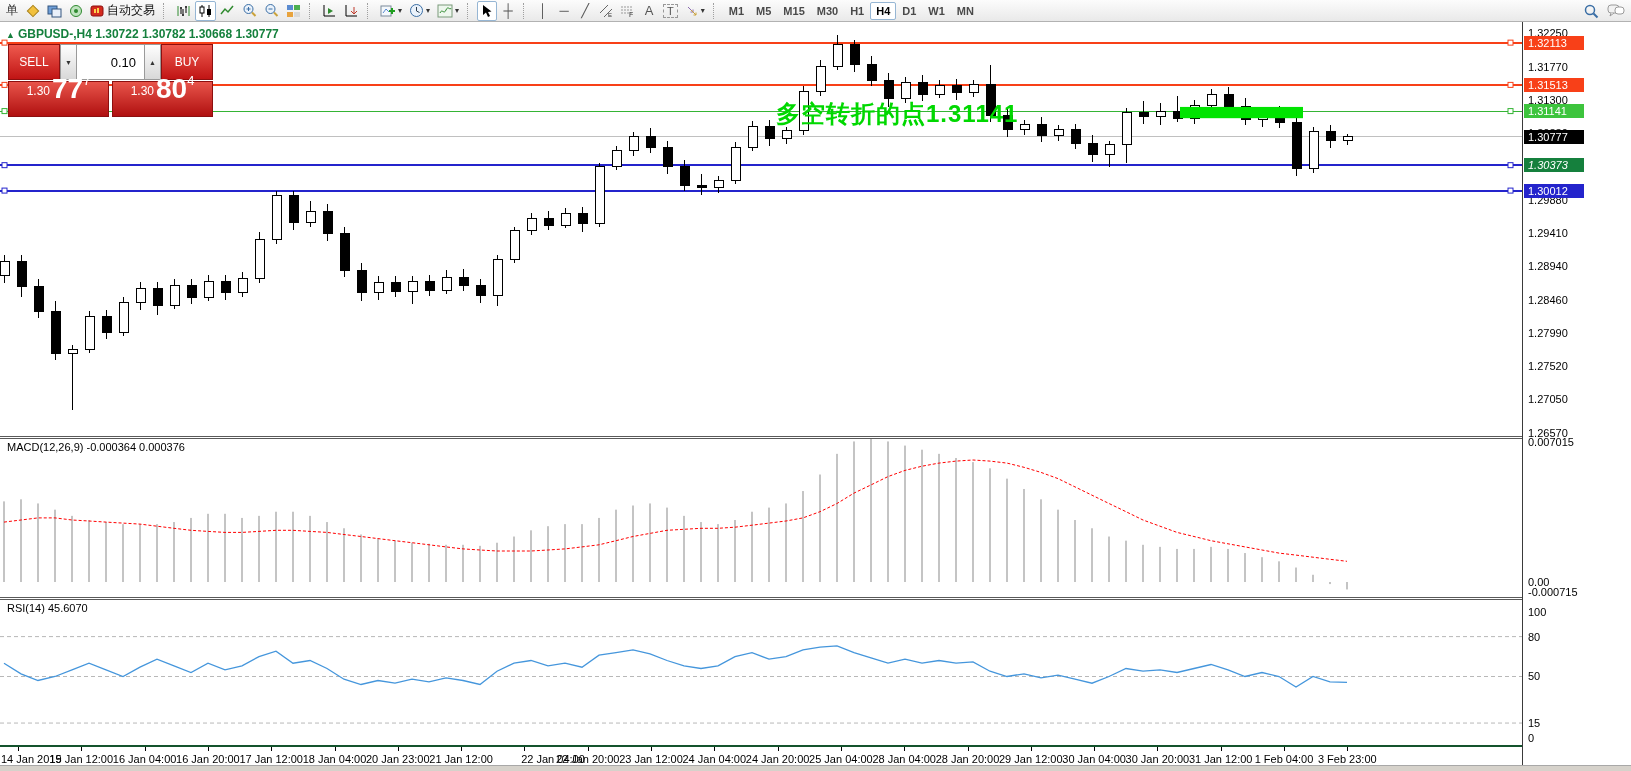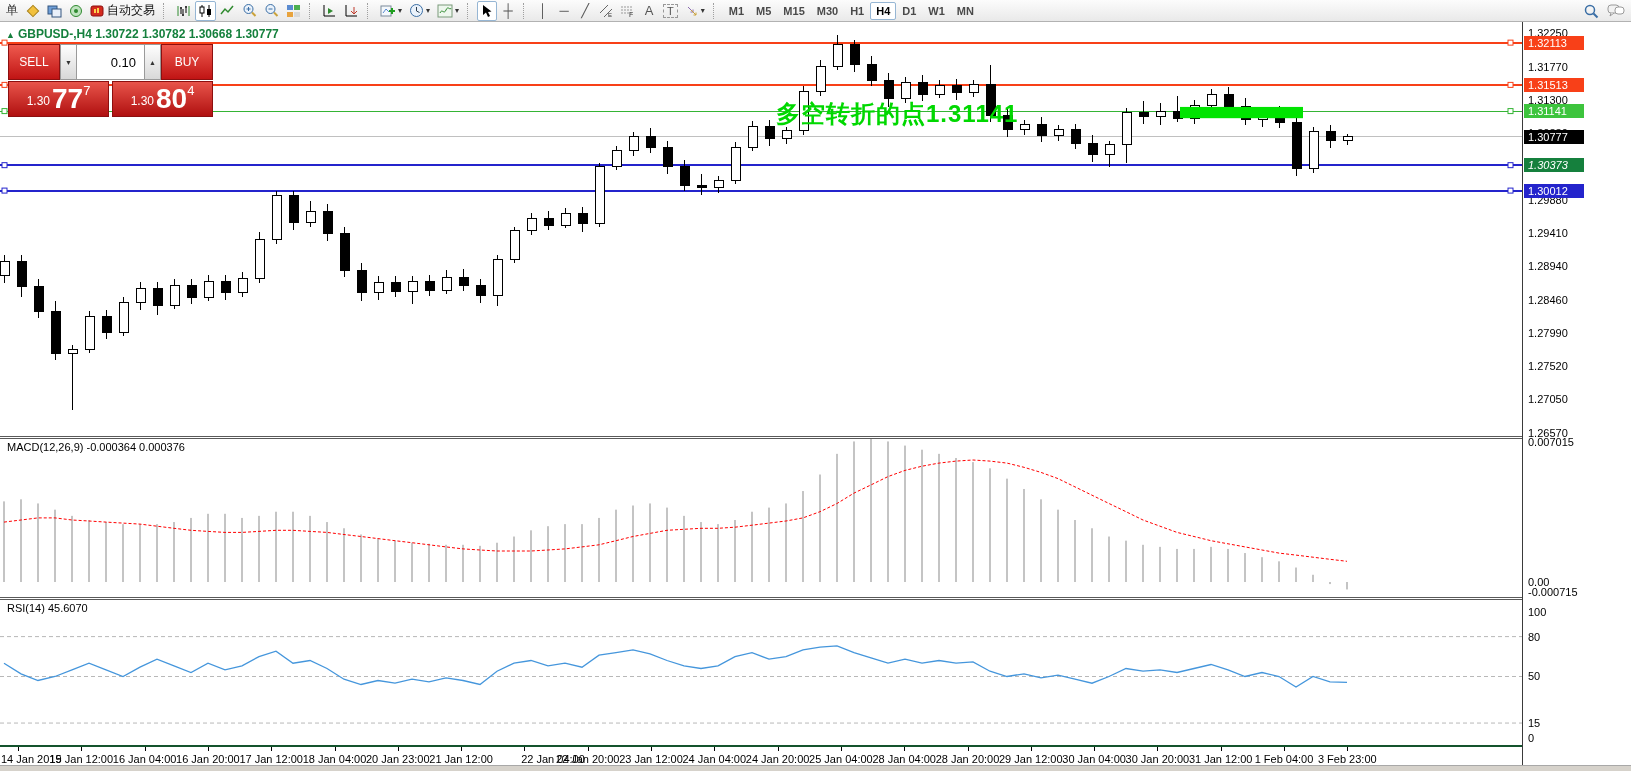--- a/index.html
+++ b/index.html
@@ -32,21 +32,21 @@
   .t-label{position:absolute;top:6px;font-size:11px;color:#000;white-space:nowrap;transform:translateX(-50%);}
   .t-label.first{transform:none;}
   #bottom-strip{position:absolute;left:0;top:765px;width:100%;height:6px;background:#d6d2cb;border-top:1px solid #a8a8a8;box-sizing:border-box;}
   
   #trade-panel{position:absolute;left:8px;top:44px;width:205px;z-index:6;}
   .tp-row1{display:flex;height:36px;}
   .btn-trade{width:52px;background:linear-gradient(#ef5a4e,#c01414);color:#fff;font-size:12px;display:flex;align-items:center;justify-content:center;border:1px solid #8d0f0f;box-sizing:border-box;}
   .spin{width:17px;background:linear-gradient(#fefefe,#d8d8d8);border:1px solid #9a9a9a;font-size:7px;display:flex;align-items:center;justify-content:center;color:#333;box-sizing:border-box;}
   .vol{width:67px;border:1px solid #9a9a9a;border-left:none;border-right:none;font-size:13px;display:flex;align-items:center;justify-content:flex-end;padding-right:8px;background:#fff;box-sizing:border-box;color:#000;}
   .tp-row2{display:flex;margin-top:1px;height:36px;gap:3px;}
-  .price-box{flex:1;background:linear-gradient(#e8544a,#b01010);color:#fff;display:flex;align-items:flex-end;justify-content:center;padding-bottom:4px;border:1px solid #8d0f0f;box-sizing:border-box;}
+  .price-box{flex:1;background:linear-gradient(#e8544a,#b01010);color:#fff;display:flex;align-items:flex-end;justify-content:center;padding-bottom:14px;border:1px solid #8d0f0f;box-sizing:border-box;}
   .pb-prefix{font-size:12px;margin:0 2px 4px 0;}
   .pb-big{font-size:28px;font-weight:700;line-height:26px;}
   .pb-sup{font-size:13px;margin-bottom:14px;}
   svg{display:block;}
 </style>
 </head>
 <body>
 
 <div id="app">
 

